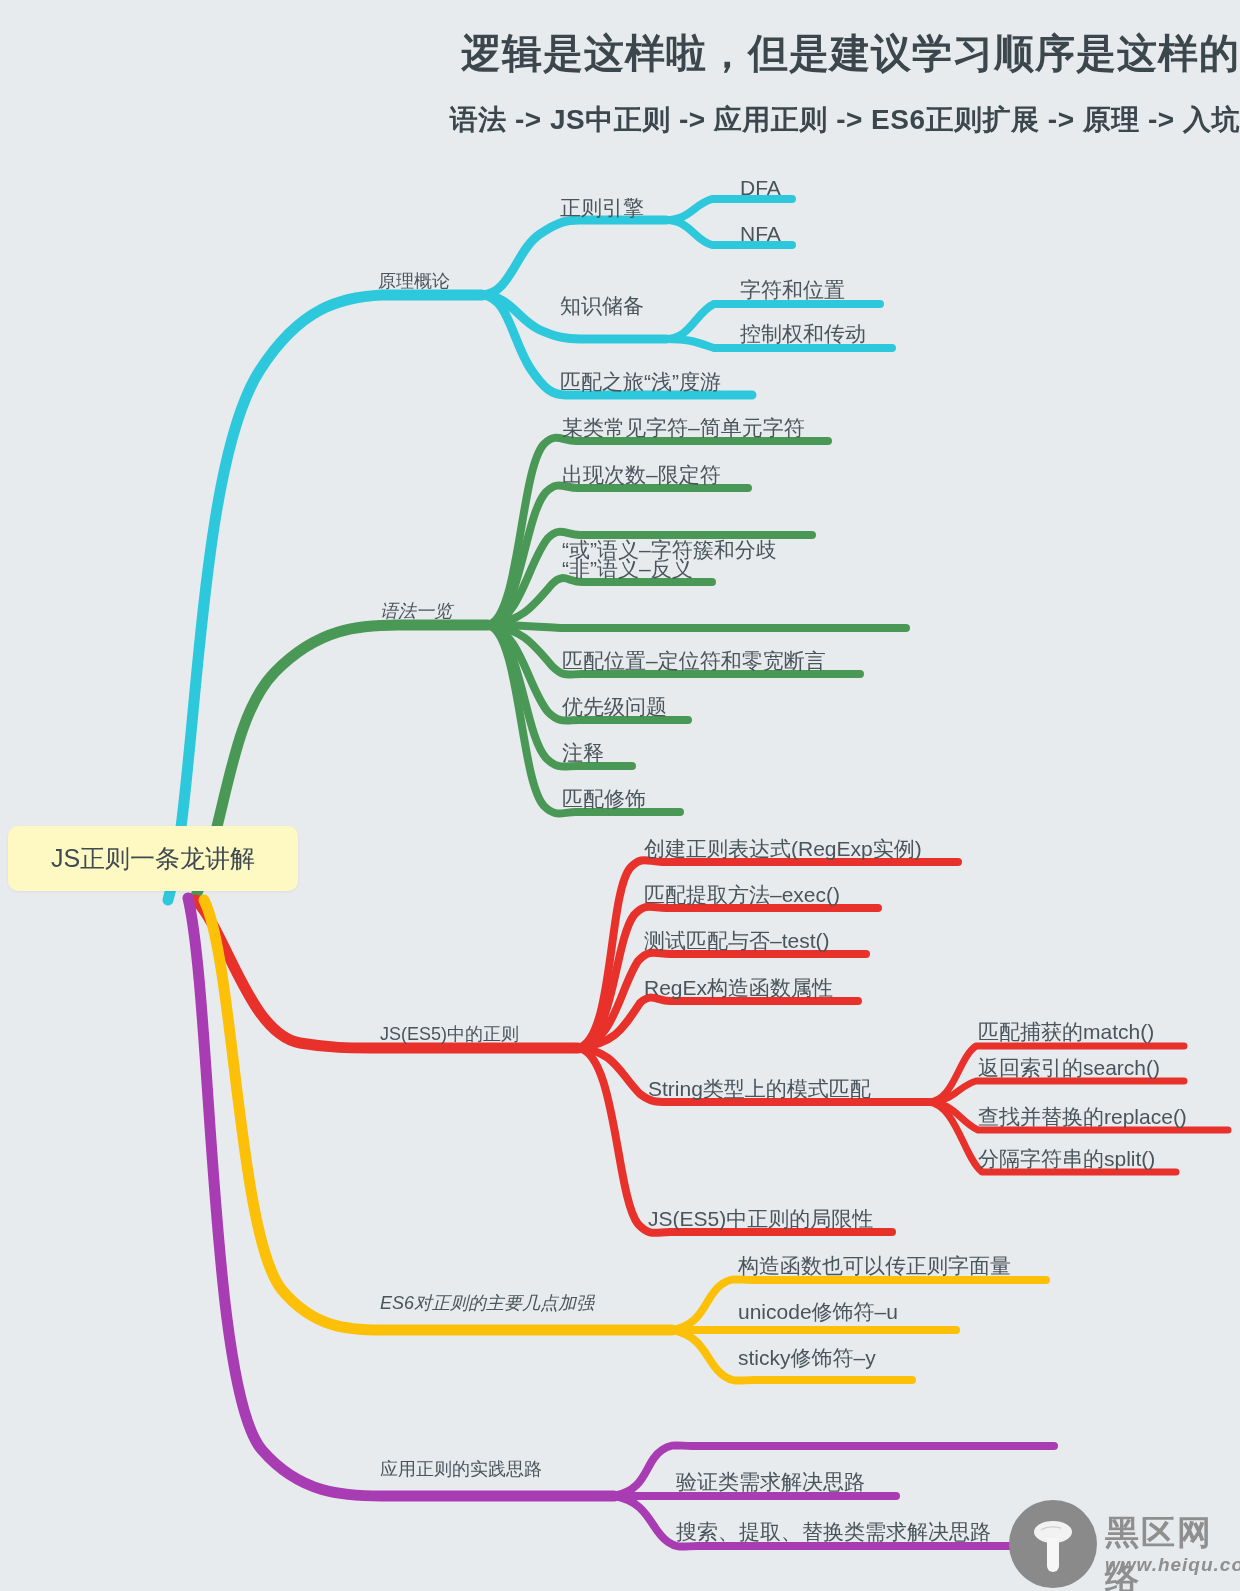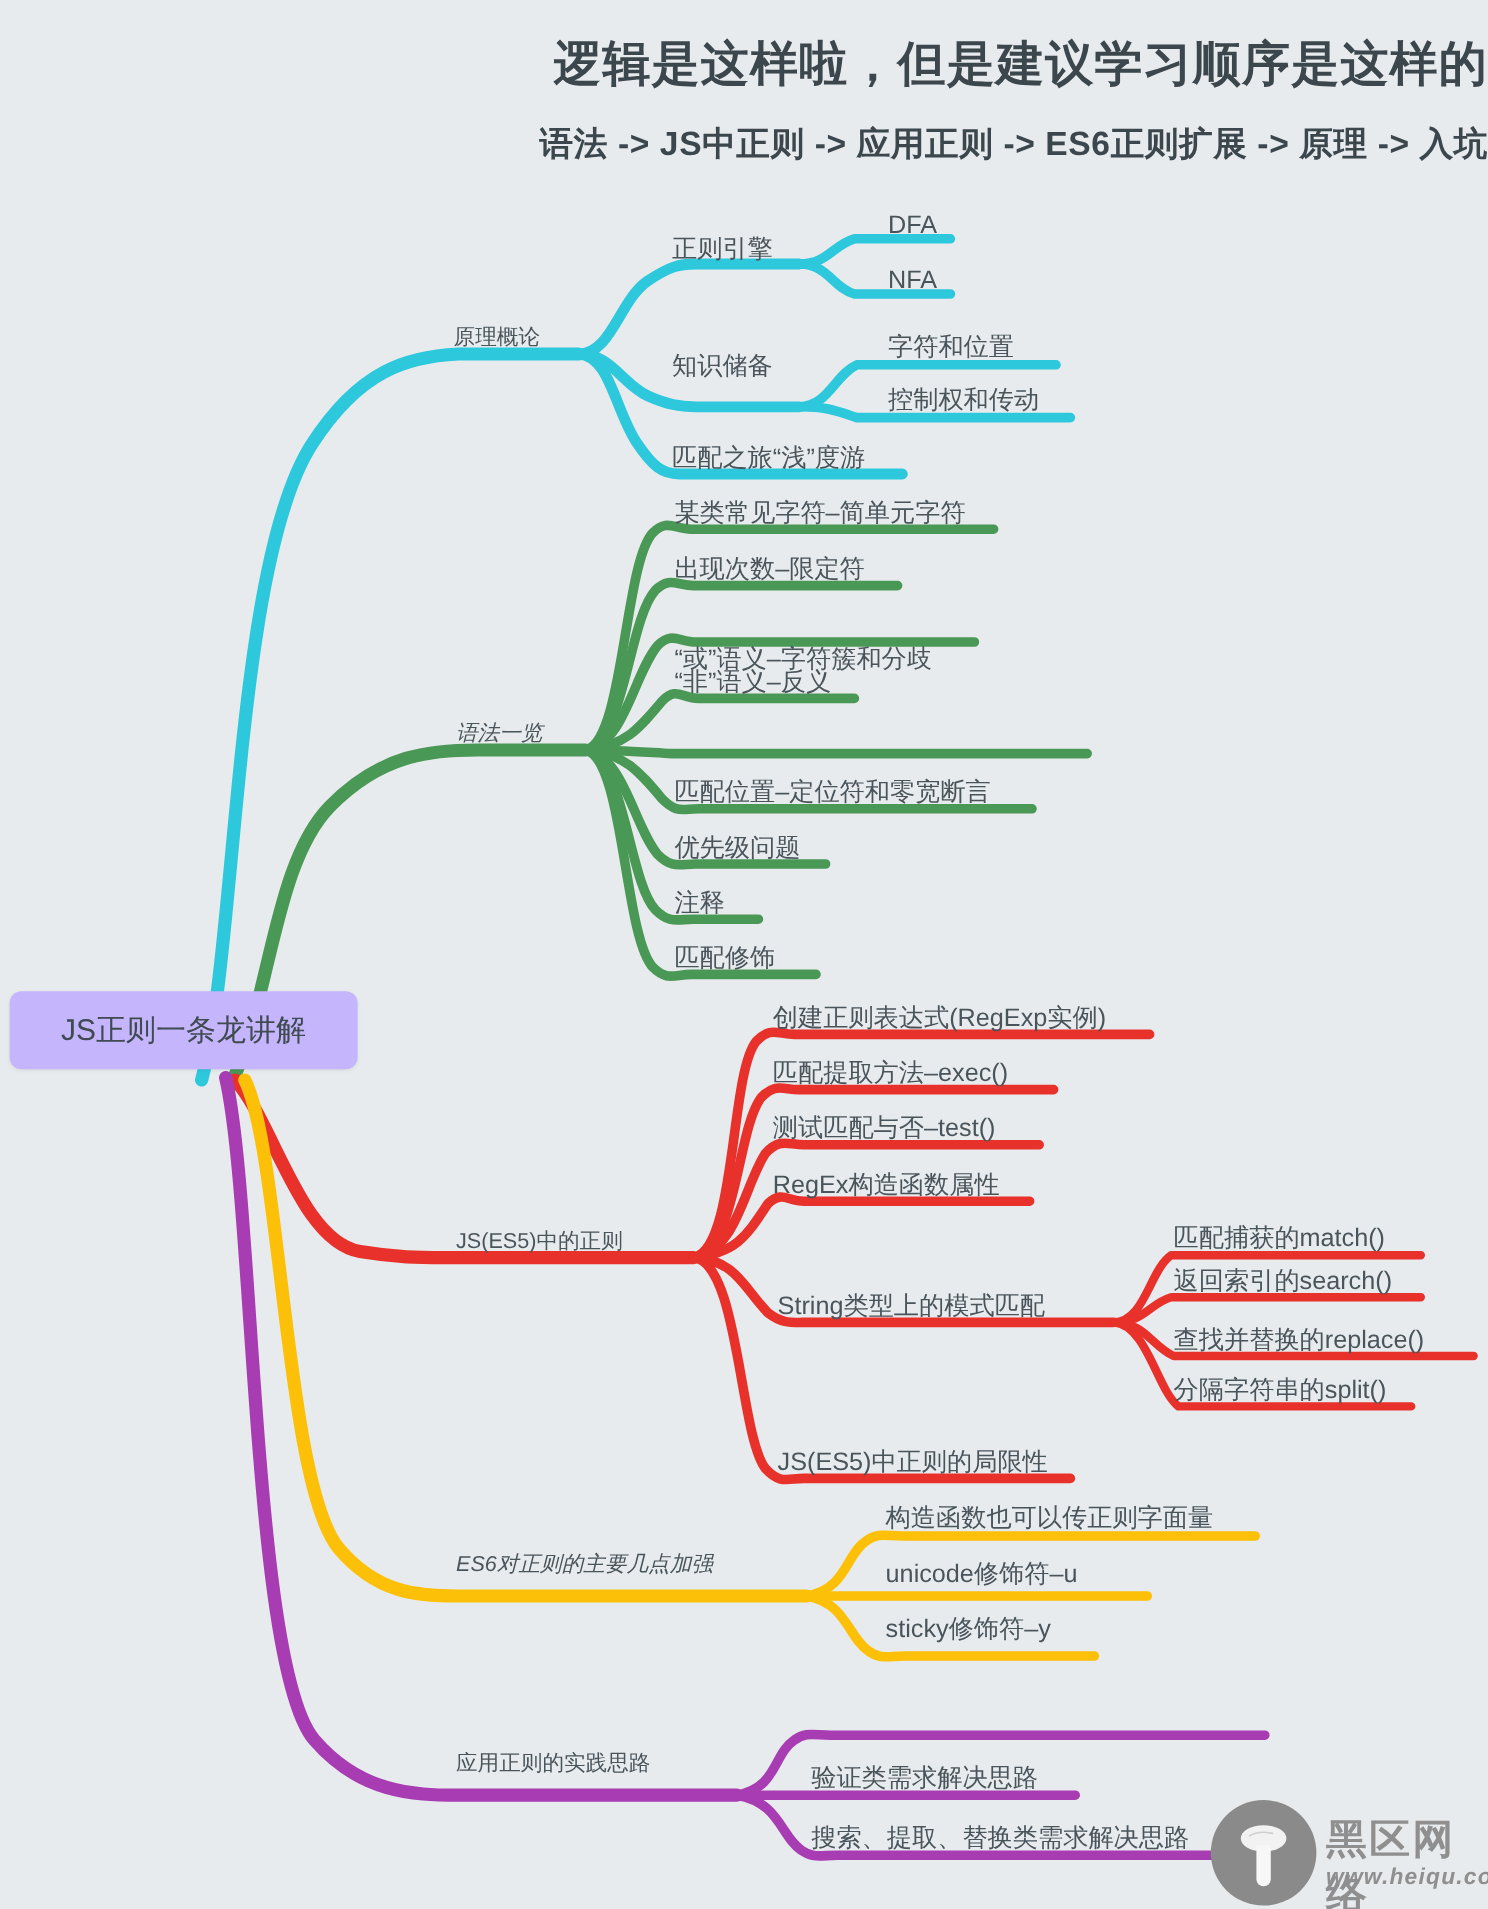--- a/index.html
+++ b/index.html
@@ -49,21 +49,21 @@
     white-space: nowrap;
   }
   .nodetext.wrap { white-space: normal; }
   .lvl1 { font-size: 18px; text-align: center; }
   #root-node {
     position: absolute;
     left: 8px;
     top: 826px;
     width: 290px;
     height: 65px;
-    background: #c4b5fd;
+    background: #fef9c3;
     border-radius: 10px;
     box-shadow: 0 1px 3px rgba(0,0,0,0.06);
   }
   #root-label {
     position: absolute;
     left: 0; top: 0;
     width: 290px; height: 65px;
     display: flex;
     align-items: center;
     justify-content: center;

